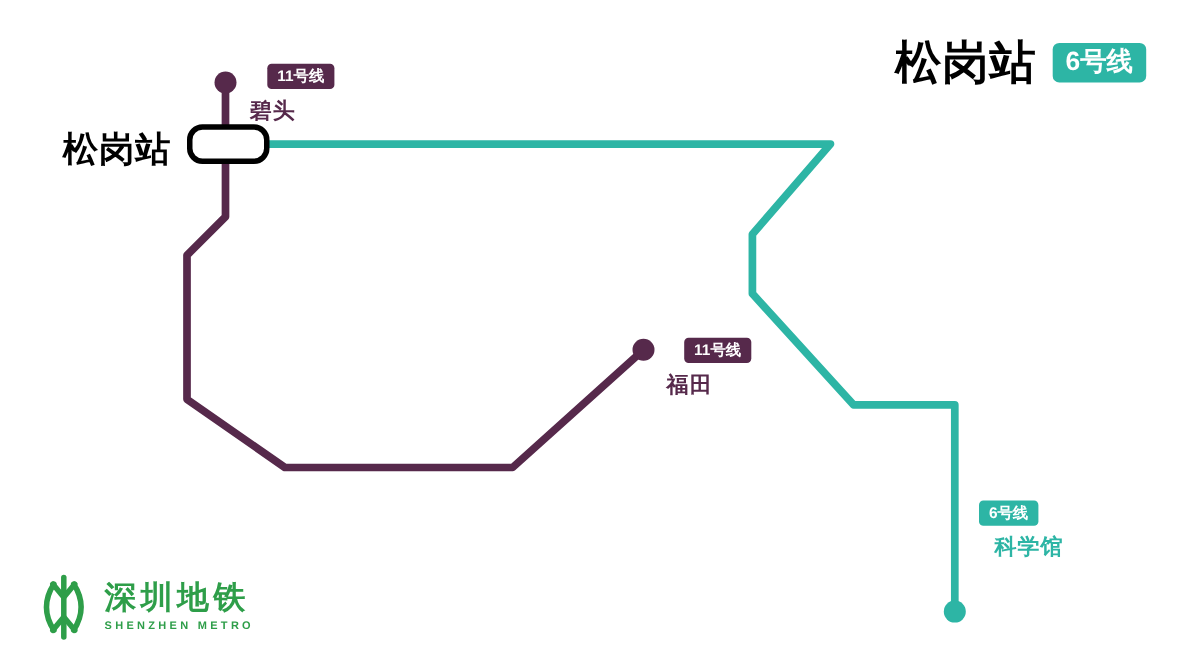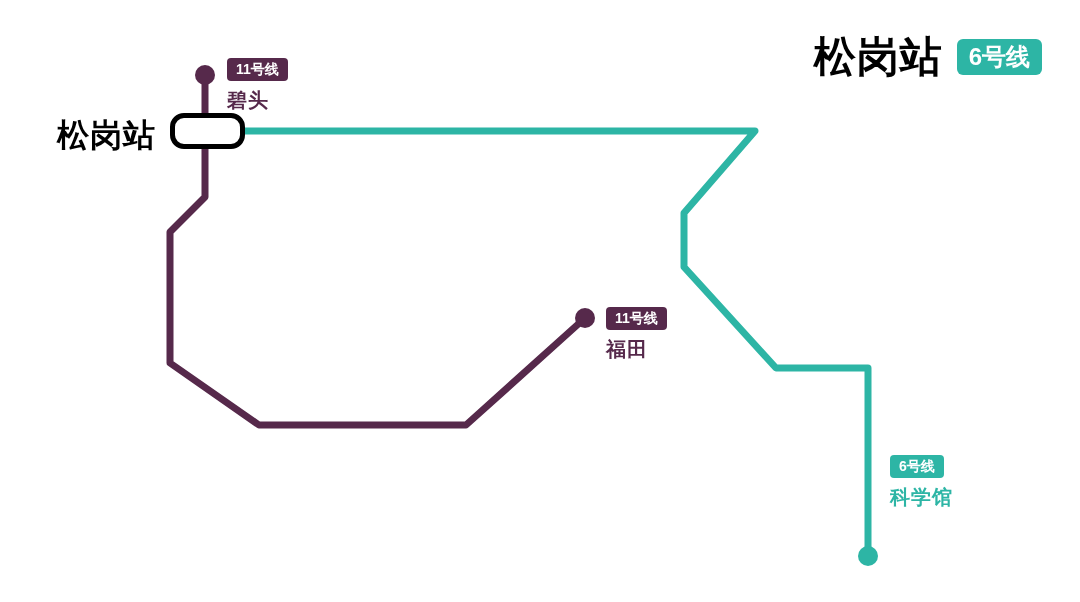--- a/index.html
+++ b/index.html
@@ -44,25 +44,25 @@
     width:75px;height:36px;box-sizing:border-box;
     border:5px solid #000;border-radius:14px;background:#ffffff;
   }
 
   
   .term{position:absolute;z-index:3;}
   .badge{
     display:inline-block;color:#ffffff;font-weight:bold;
     font-size:14px;padding:3px 9px;border-radius:4px;line-height:1.2;
   }
-  .badge.l11{background:var(--line11);}
+  .badge.l11{background:var(--line11);margin-left:16px;}
   .badge.l6{background:var(--line6);}
   .term-name{font-size:20px;font-weight:bold;margin-top:6px;letter-spacing:1px;}
   .term-name.l11{color:var(--line11);}
-  .term-name.l6{color:var(--line6);}
+  .term-name.l6{color:var(--line6);margin-left:14px;}
 
   
   .logo-group{
     position:absolute;left:33px;top:520px;z-index:3;
     display:flex;align-items:center;gap:12px;
   }
   .logo-texts{display:flex;flex-direction:column;justify-content:center;}
   .logo-cn{
     font-size:29px;font-weight:bold;color:var(--logo);
     letter-spacing:4px;line-height:1.1;
@@ -101,14 +101,27 @@
   <div class="term" style="left:606px;top:307px;">
     <div class="badge l11">11号线</div>
     <div class="term-name l11">福田</div>
   </div>
 
   <div class="term" style="left:890px;top:455px;">
     <div class="badge l6">6号线</div>
     <div class="term-name l6">科学馆</div>
   </div>
 
+  <div class="logo-group">
+    <svg width="50" height="64" viewBox="0 0 50 64" fill="none" stroke="#2e9e49" stroke-width="5" stroke-linecap="round">
+      <path d="M25 5 L25 59"></path>
+      <path d="M16 11 C7 25 7 39 16 53"></path>
+      <path d="M34 11 C43 25 43 39 34 53"></path>
+      <path d="M25 23 L15 11 M25 23 L35 11"></path>
+      <path d="M25 41 L15 53 M25 41 L35 53"></path>
+    </svg>
+    <div class="logo-texts">
+      <div class="logo-cn">深圳地铁</div>
+      <div class="logo-en">SHENZHEN METRO</div>
+    </div>
+  </div>
 
 </div>
 
 </body></html>

